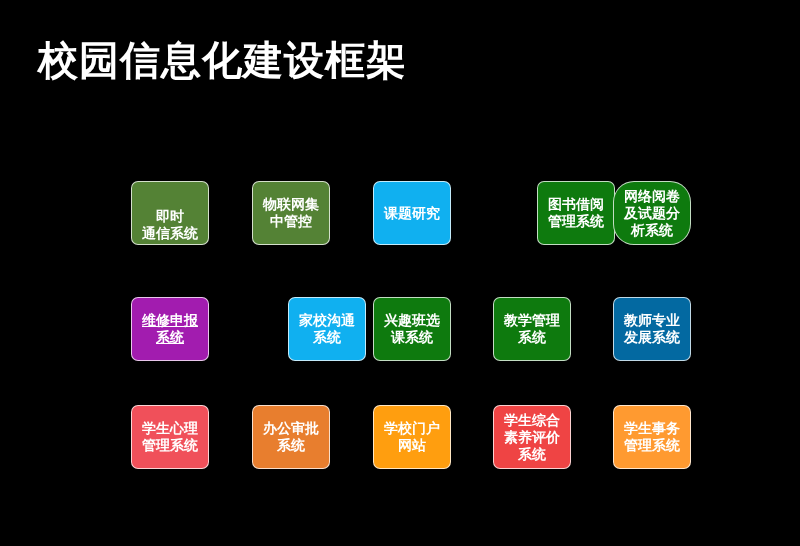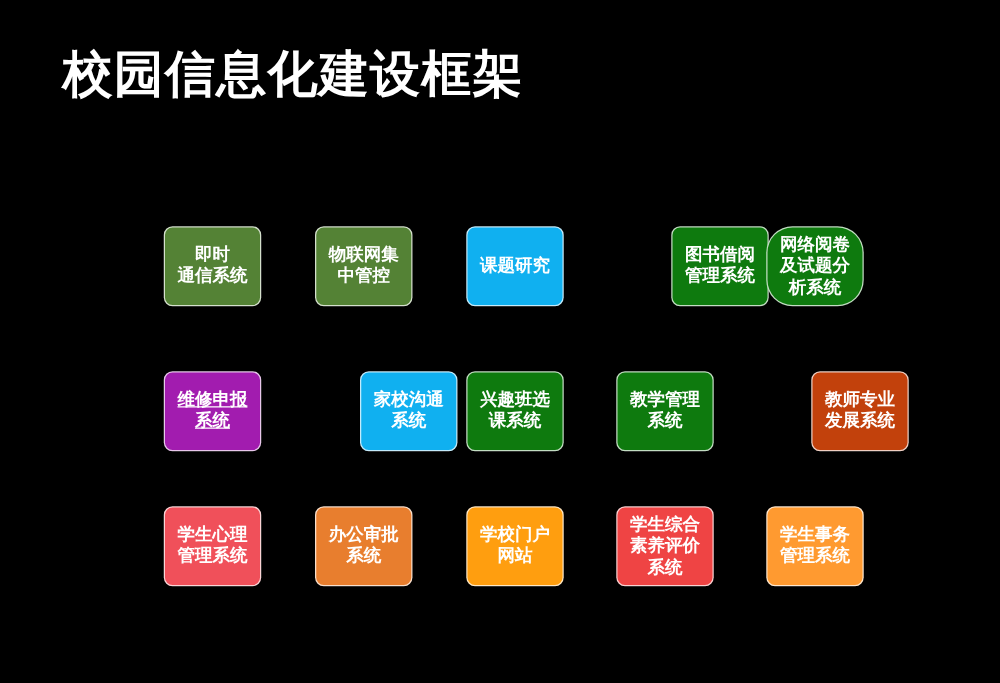--- a/index.html
+++ b/index.html
@@ -4,38 +4,37 @@
   <style>
     html, body { margin: 0; padding: 0; }
     body {
       width: 800px; height: 546px; background: #000000; position: relative; overflow: hidden;
       font-family: "DejaVu Sans", "Liberation Sans", sans-serif;
     }
     .title {
       position: absolute; left: 38px; top: 40px;
       color: #ffffff; font-size: 40px; font-weight: bold; letter-spacing: 1px;
       line-height: 1;
-      margin-left: 12px;
     }
     .tile {
       position: absolute; width: 78px; height: 64px;
       border-radius: 7px; border: 1.5px solid rgba(255,255,255,0.75);
       box-sizing: border-box;
       display: flex; align-items: center; justify-content: center; text-align: center;
       color: #ffffff; font-size: 14px; font-weight: bold; line-height: 17px;
       padding: 2px 4px;
     }
     .tile span { display: block; white-space: pre-line; }
   </style>
 </head>
 <body>
 
 <div class="title">校园信息化建设框架</div>
 
-<div class="tile" style="left: 131px; top: 181px; background: rgb(84, 130, 53);">
+<div class="tile" style="left: 131px; top: 181px; background: rgb(84, 130, 53); align-items: flex-end;">
     <span>即时
 通信系统</span>
   </div>
 <div class="tile" style="left: 252px; top: 181px; background: rgb(84, 130, 53);">
     <span>物联网集
 中管控</span>
   </div>
 <div class="tile" style="left: 373px; top: 181px; background: rgb(16, 176, 240);">
     <span>课题研究</span>
   </div>
@@ -58,21 +57,21 @@
 系统</span>
   </div>
 <div class="tile" style="left: 373px; top: 297px; background: rgb(14, 122, 14);">
     <span>兴趣班选
 课系统</span>
   </div>
 <div class="tile" style="left: 493px; top: 297px; background: rgb(14, 122, 14);">
     <span>教学管理
 系统</span>
   </div>
-<div class="tile" style="left: 613px; top: 297px; background: #c2410c; margin-left: 36px;">
+<div class="tile" style="left: 613px; top: 297px; background: #0369a1;">
     <span>教师专业
 发展系统</span>
   </div>
 
 <div class="tile" style="left: 131px; top: 405px; background: rgb(240, 80, 90);">
     <span>学生心理
 管理系统</span>
   </div>
 <div class="tile" style="left: 252px; top: 405px; background: rgb(232, 126, 46);">
     <span>办公审批

